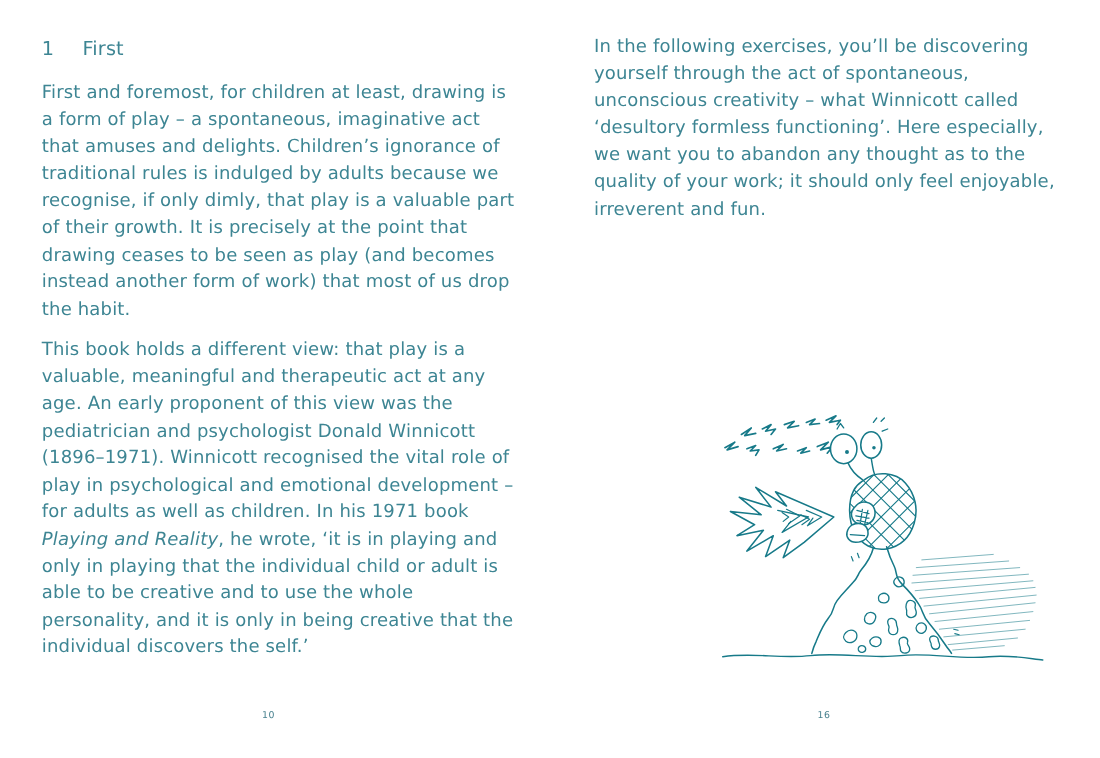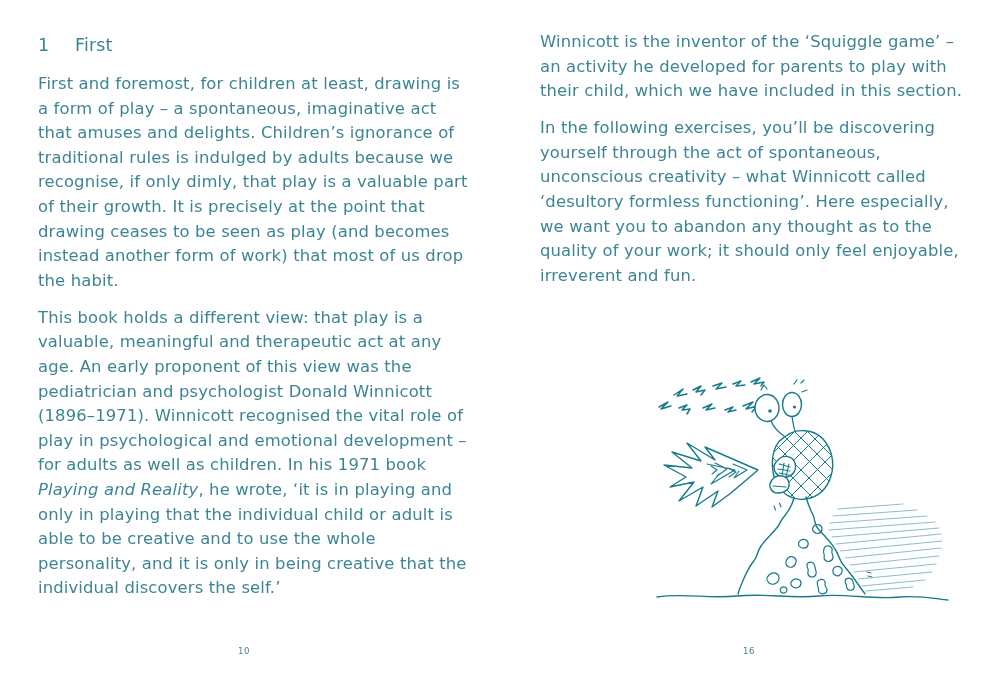--- a/index.html
+++ b/index.html
@@ -61,21 +61,20 @@
     <h1 class="chapter-heading">
       <span class="chapter-number">1</span>
       <span class="chapter-title">First</span>
     </h1>
     <p>First and foremost, for children at least, drawing is a form of play – a spontaneous, imaginative act that amuses and delights. Children’s ignorance of traditional rules is indulged by adults because we recognise, if only dimly, that play is a valuable part of their growth. It is precisely at the point that drawing ceases to be seen as play (and becomes instead another form of work) that most of us drop the habit.</p>
     <p><span>This book holds a different view: that play is a valuable, meaningful and therapeutic act at any age. An early proponent of this view was the pediatrician and psychologist Donald Winnicott (1896–1971). Winnicott recognised the vital role of play in psychological and emotional development – for adults as well as children. In his 1971 book </span><em>Playing and Reality</em><span>, he wrote, ‘it is in playing and only in playing that the individual child or adult is able to be creative and to use the whole personality, and it is only in being creative that the individual discovers the self.’</span></p>
   </div>
   <div class="page-number page-number-left">10</div>
 
   <div class="col col-right">
-    <p>Winnicott is the inventor of the ‘Squiggle game’ – an activity he developed for parents to play with their child, which we have included in this section.</p>
     <p>In the following exercises, you’ll be discovering yourself through the act of spontaneous, unconscious creativity – what Winnicott called ‘desultory formless functioning’. Here especially, we want you to abandon any thought as to the quality of your work; it should only feel enjoyable, irreverent and fun.</p>
   </div>
   <div class="page-number page-number-right">16</div>
 
   <svg class="illustration" viewBox="0 0 322 268" xmlns="http://www.w3.org/2000/svg">
     <defs>
       <clipPath id="ballclip">
         <path d="M141,76 C151,68 169,69 178,79 C187,89 190,103 186,116 C182,129 173,137 161,139 C149,141 138,135 132,124 C126,113 126,96 131,86 C134,80 137,79 141,76 Z"></path>
       </clipPath>
     </defs>

